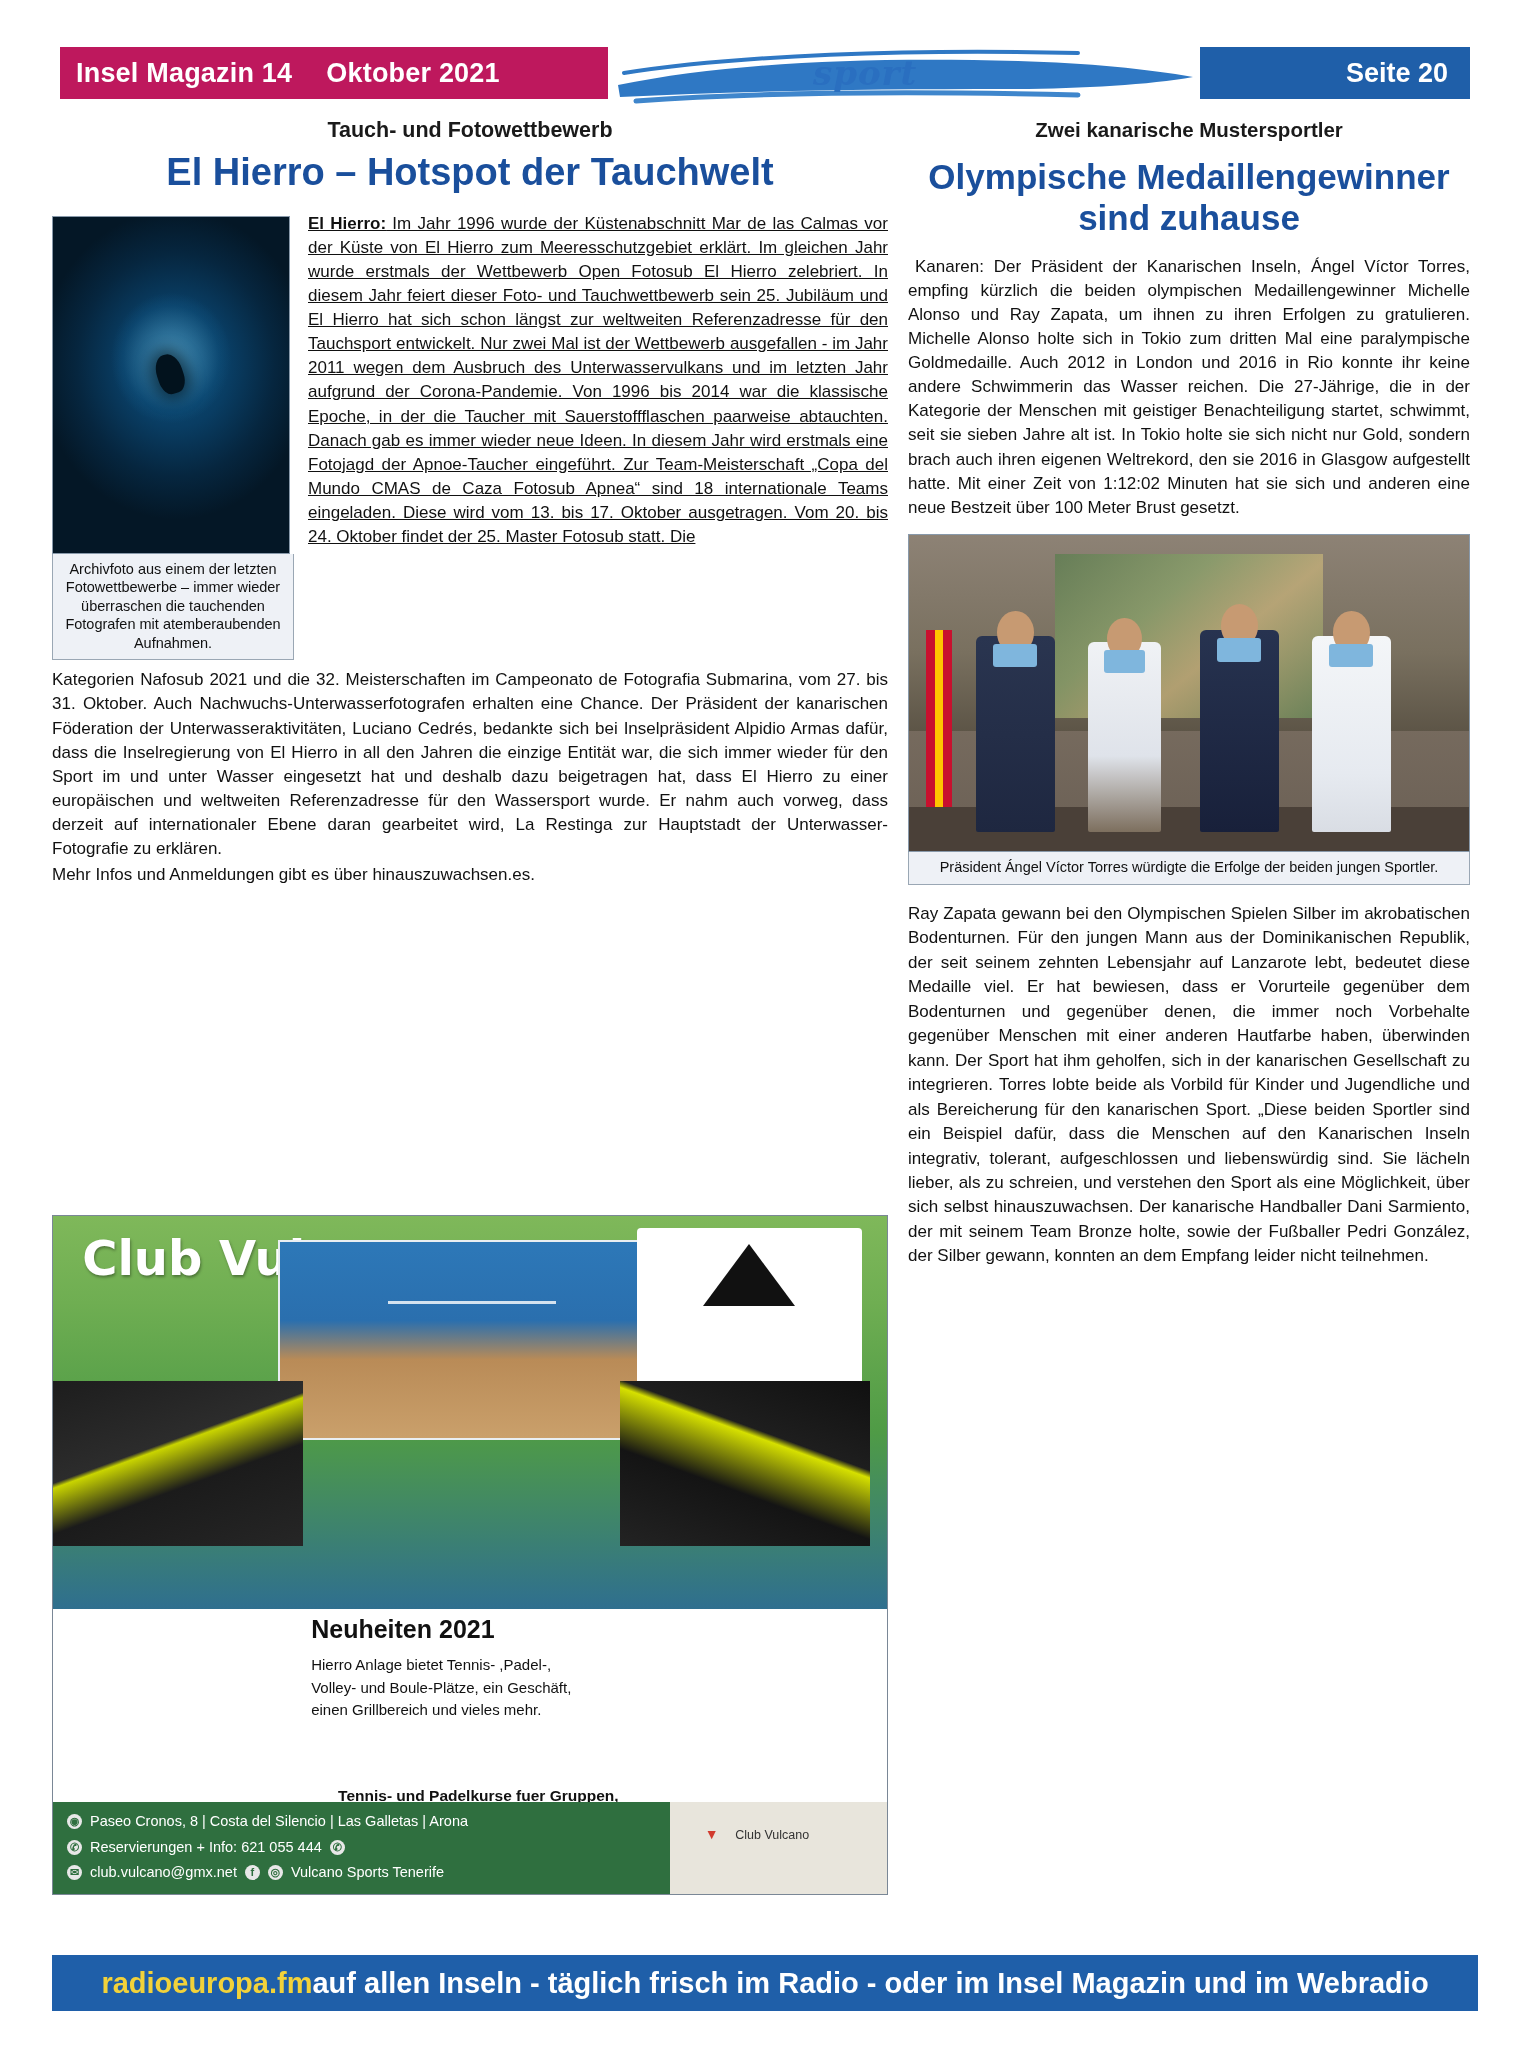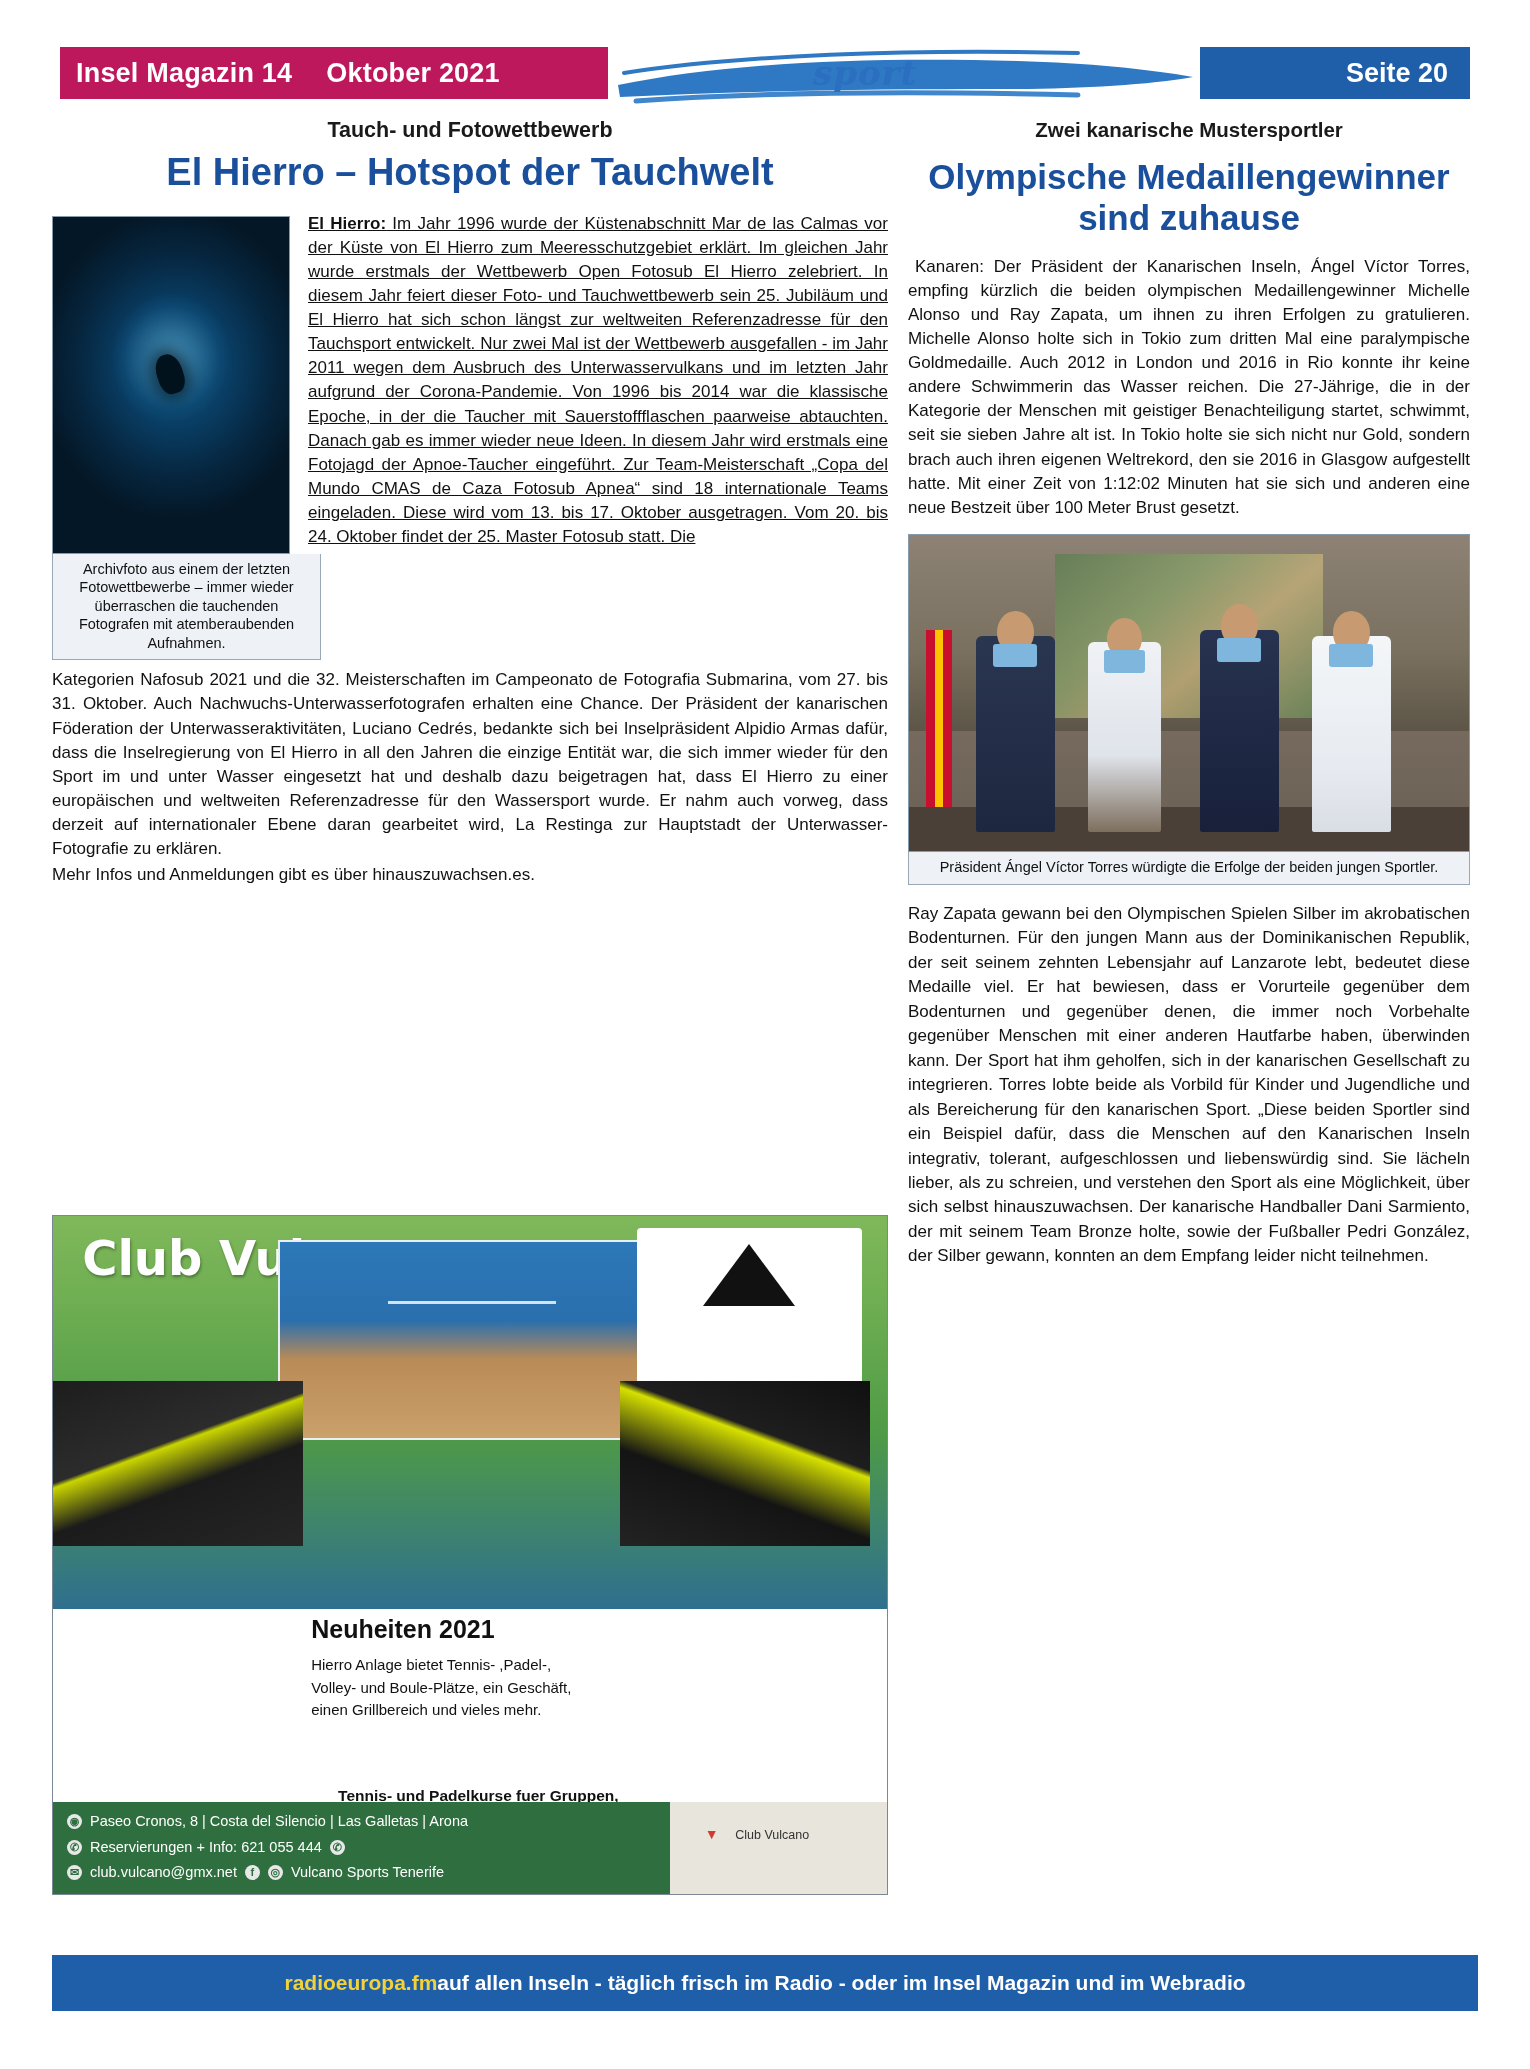--- a/index.html
+++ b/index.html
@@ -34,21 +34,21 @@
   .photo-left .img{width:238px;height:338px;border:1px solid #8899aa;box-sizing:border-box;
       background:
         radial-gradient(ellipse 58% 46% at 52% 44%, #0d4f7a 0%, #093d63 40%, #06263f 72%, #041726 100%),
         linear-gradient(125deg,#6b2f1b 0%,#8a3a1e 12%,#2f5d2a 26%,#123a52 42%,#0a2c45 58%,#4a2a18 74%,#7d3b1e 88%,#3e2615 100%);
       position:relative;overflow:hidden;}
   .photo-left .img:after{content:"";position:absolute;left:44%;top:41%;width:26px;height:40px;
       background:#02121d;border-radius:46% 46% 40% 40%;transform:rotate(-18deg);box-shadow:0 0 14px 6px rgba(2,18,29,.6);}
   .photo-left .img:before{content:"";position:absolute;left:0;top:0;right:0;bottom:0;
       background:radial-gradient(ellipse 34% 26% at 50% 42%, rgba(120,200,235,.55) 0%, rgba(30,120,175,.15) 60%, rgba(0,0,0,0) 75%);}
   .caption{font-size:14.5px;line-height:1.28;text-align:center;color:#111;border:1px solid #9aa7b4;border-top:none;
-           background:#eef1f6;padding:6px 5px 7px 5px;box-sizing:border-box;width:269px;}
+           background:#eef1f6;padding:6px 5px 7px 5px;box-sizing:border-box;width:242px;}
 
   .body-text{font-size:17px;line-height:1.42;text-align:justify;color:#111;}
   .body-text p{margin:0 0 0 0;text-decoration:underline;}
   .body-text .b{font-weight:bold;}
   .tail-text{font-size:17px;line-height:1.42;text-align:justify;color:#111;clear:both;padding-top:2px;}
   .tail-text p{margin:0;}
   .tail-text p.last{margin-top:2px;text-align:left;}
 
   
   .rtext{font-size:17px;line-height:1.42;text-align:justify;color:#111;}
@@ -102,21 +102,21 @@
           font-size:14.5px;line-height:1.55;padding:8px 0 0 14px;box-sizing:border-box;}
   .ad-bar .row{display:flex;align-items:center;gap:8px;margin-bottom:3px;}
   .dotic{display:inline-block;width:15px;height:15px;border-radius:50%;background:#e8e8e8;color:#2f6f3f;
          font-size:11px;line-height:15px;text-align:center;font-weight:bold;}
   .ad-map{position:absolute;right:0;bottom:0;width:26%;height:13.5%;background:#e8e5dc;}
   .ad-map .pin{position:absolute;left:16%;top:26%;font-size:14px;color:#d23b2e;}
   .ad-map .mlbl{position:absolute;left:30%;top:28%;font-size:12.5px;color:#333;}
 
   
   .footer{position:absolute;left:52px;top:1955px;width:1426px;height:56px;background:#1f5fa9;color:#fff;
-          display:flex;align-items:center;justify-content:center;font-size:21px;font-weight:bold;}
+          display:flex;align-items:center;justify-content:center;font-size:29px;font-weight:bold;}
   .footer .brand{color:#f2d23a;}
 </style>
 </head>
 <body>
 
 <div class="page">
 
   <div class="masthead">
     <div class="mh-left">
       <span class="issue">Insel Magazin 14</span>

